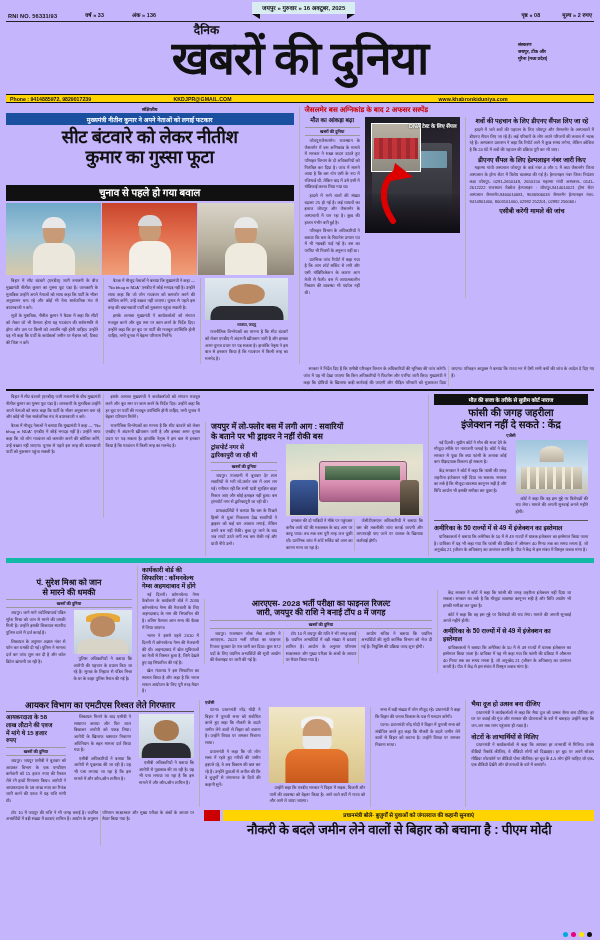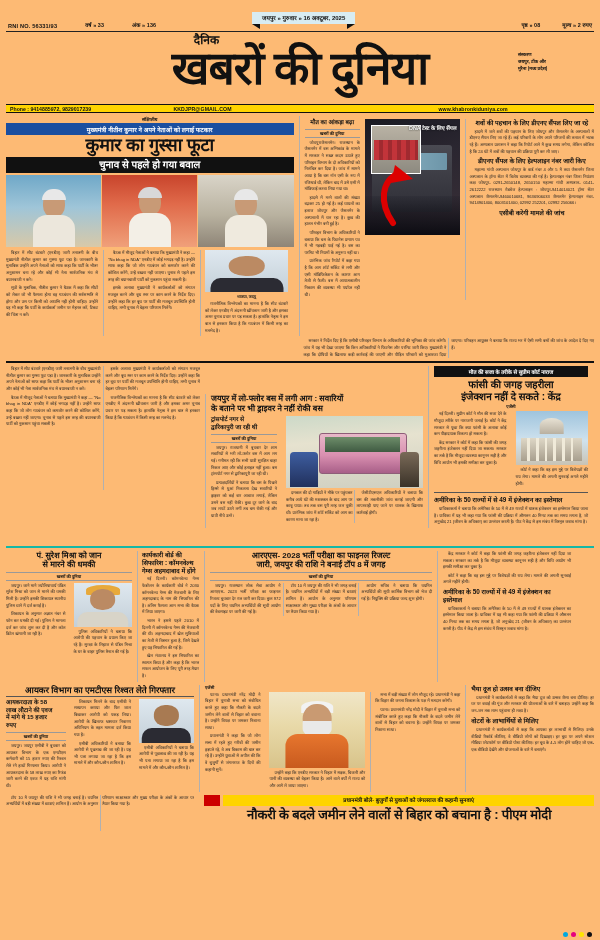--- a/index.html
+++ b/index.html
@@ -5,21 +5,21 @@
 <style>
   * { margin:0; padding:0; box-sizing:border-box; }
   html,body { width:600px; height:940px; }
   body {
     font-family:"Liberation Sans","DejaVu Sans",sans-serif;
     background:#ffffff;
     color:#111;
     font-size:4px;
     -webkit-font-smoothing:antialiased;
   }
-  .page { position:relative; width:600px; height:940px; overflow:hidden; background:#fdba74; padding:10px 6px; }
+  .page { position:relative; width:600px; height:940px; overflow:hidden; background:#c4b5fd; padding:0 6px; }
 
   
   .topstrip { position:relative; display:flex; align-items:flex-end; justify-content:space-between;
               height:22px; padding:0 2px 2px 2px; border-bottom:1px solid #222; }
   .topstrip .ts-left { display:flex; gap:28px; align-items:flex-end; }
   .topstrip .ts-right { display:flex; gap:22px; align-items:flex-end; }
   .ts-item { font-size:5.4px; font-weight:bold; letter-spacing:.1px; white-space:nowrap; }
   .rni { font-size:5.6px; font-weight:bold; letter-spacing:.2px; }
   .datebox { position:absolute; left:246px; top:2px; background:#d8ecf2; padding:2px 10px;
              font-size:6px; font-weight:bold; white-space:nowrap; }
@@ -186,22 +186,23 @@
     <span class="cb-phone">Phone : 9414885972, 9829017239</span>
     <span class="cb-mid cb-mail">KKDJPR@GMAIL.COM</span>
     <span class="cb-mid">www.khabronkiduniya.com</span>
   </div>
 
   <div class="cols" style="margin-top:3px;">
 
     <div class="col" style="width:288px;">
       <div style="text-align:center;font-size:4.6px;font-weight:bold;">संक्षिप्तीय</div>
       <div class="kicker-blue" style="margin-top:1px;">मुख्यमंत्री नीतीश कुमार ने अपने नेताओं को लगाई फटकार</div>
+      <div class="hl-xl" style="margin-top:2px;">सीट बंटवारे को लेकर नीतीश</div>
       <div class="hl-xl">कुमार का गुस्सा फूटा</div>
-      <div class="black-bar" style="margin-top:2px;">चुनाव से पहले हो गया बवाल</div>
+      <div class="black-bar" style="margin-top:18px;">चुनाव से पहले हो गया बवाल</div>
 
       <div class="leaders" style="margin-top:2px;">
         <div class="lead-a">
           <div class="face" style="top:16px;">
               <div class="hair"></div>
               <div class="head"></div>
               <div class="body"></div>
             </div>
         </div>
         <div class="lead-b">
@@ -236,20 +237,21 @@
           </div>
           <div style="font-size:3.8px;font-weight:bold;text-align:center;margin-bottom:2px;">भाजपा, जदयू</div>
           <div class="btext">
               <p>राजनीतिक विश्लेषकों का मानना है कि सीट बंटवारे को लेकर एनडीए में अंदरूनी खींचतान जारी है और इसका असर चुनाव प्रचार पर पड़ सकता है। हालांकि नेतृत्व ने इस बात से इनकार किया है कि गठबंधन में किसी तरह का मतभेद है।</p>
             </div>
         </div>
       </div>
     </div>
 
     <div class="col vline" style="width:296px;padding-left:5px;">
+      <div class="kicker-red">जैसलमेर बस अग्निकांड के बाद 2 अफसर सस्पेंड</div>
 
       <div class="cols" style="margin-top:3px;">
 
         <div class="col" style="width:56px;">
           <div class="sub-head" style="text-align:center;">मौत का आंकड़ा बढ़ा</div>
           <div class="byline">खबरों की दुनिया</div>
           <div class="btext">
             <p>जोधपुर/जैसलमेर। राजस्थान के जैसलमेर में बस अग्निकांड के मामले में सरकार ने सख्त कदम उठाते हुए परिवहन विभाग के दो अधिकारियों को निलंबित कर दिया है। जांच में सामने आया है कि बस नॉन एसी के रूप में रजिस्टर्ड थी, लेकिन बाद में उसे एसी में मॉडिफाई करवा लिया गया था।</p>
             <p>हादसे में मरने वालों की संख्या बढ़कर 25 हो गई है। कई घायलों का इलाज जोधपुर और जैसलमेर के अस्पतालों में चल रहा है। कुछ की हालत गंभीर बनी हुई है।</p>
             <p>परिवहन विभाग के अधिकारियों ने बताया कि बस के फिटनेस प्रमाण पत्र में भी गड़बड़ी पाई गई है। बस का परमिट भी नियमों के अनुरूप नहीं था।</p>
@@ -365,21 +367,21 @@
         </div>
       </div>
       <div class="sep"></div>
       <div class="hl-xs" style="text-align:left;">अमीरिका के 50 राज्यों में से 49 में इंजेक्शन का इस्तेमाल</div>
       <div class="btext" style="margin-top:2px;">
           <p>याचिकाकर्ता ने बताया कि अमेरिका के 50 में से 49 राज्यों में घातक इंजेक्शन का इस्तेमाल किया जाता है। याचिका में यह भी कहा गया कि फांसी की प्रक्रिया में औसतन 40 मिनट तक का समय लगता है, जो अनुच्छेद 21 (जीवन के अधिकार) का उल्लंघन करती है। पीठ ने केंद्र से इस संबंध में विस्तृत जवाब मांगा है।</p>
         </div>
     </div>
   </div>
 
-  <div class="cols" style="margin-top:18px;border-top:2px solid #14b8a6;padding-top:3px;">
+  <div class="cols" style="margin-top:2px;border-top:5px solid #14b8a6;padding-top:3px;align-items:center;">
 
     <div class="col" style="width:126px;">
       <div class="hl-sm">पं. सुरेश मिश्रा को जान</div>
       <div class="hl-sm">से मारने की धमकी</div>
       <div class="byline">खबरों की दुनिया</div>
       <div class="cols">
         <div class="col btext" style="width:60px;">
           <p>जयपुर। जाने माने ज्योतिषाचार्य पंडित सुरेश मिश्रा को जान से मारने की धमकी मिली है। उन्होंने इसकी शिकायत स्थानीय पुलिस थाने में दर्ज कराई है।</p>
           <p>शिकायत के अनुसार अज्ञात नंबर से फोन कर धमकी दी गई। पुलिस ने मामला दर्ज कर जांच शुरू कर दी है और कॉल डिटेल खंगाली जा रही है।</p>
         </div>

